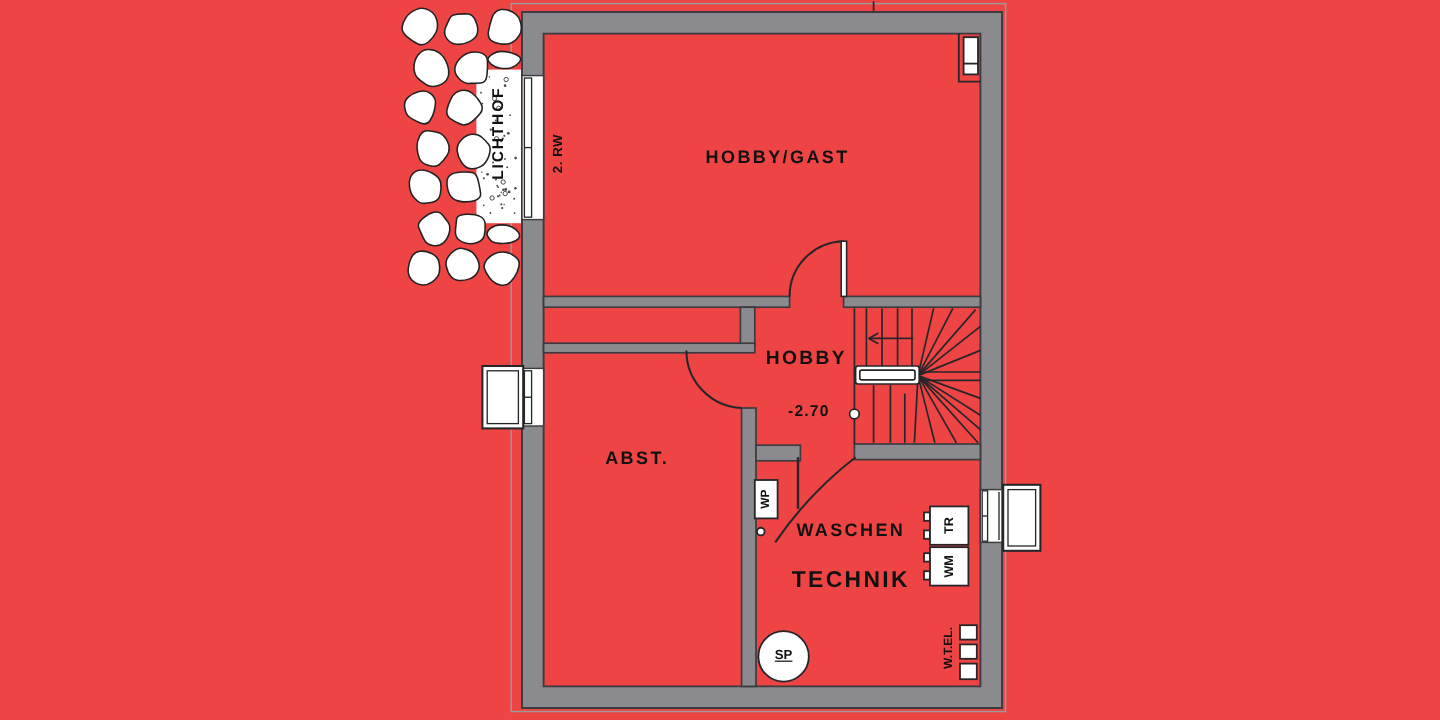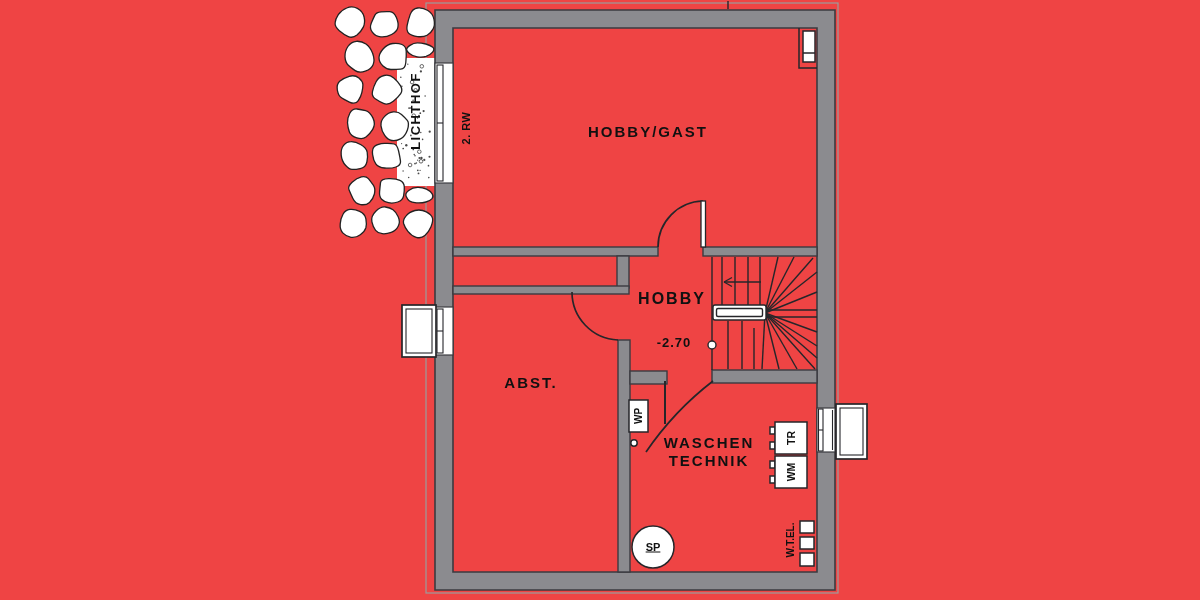--- a/index.html
+++ b/index.html
@@ -226,21 +226,21 @@
         <path d="M432.5,218.1Q433.2,221.3 431.0,226.7Q428.7,232.1 424.9,235.5Q421.1,238.8 416.2,237.3Q411.3,235.8 407.9,231.4Q404.6,227.0 403.6,223.5Q402.7,220.0 405.9,216.1Q409.0,212.1 414.9,210.5Q420.8,209.0 426.3,211.9Q431.7,214.9 432.5,218.1Z" fill="#ffffff" stroke="#222222" stroke-width="1.3"></path>
       </g>
 
 </svg>
 
 <div class="lbl" style="left:648px;top:131px;font-size:15px;letter-spacing:2px;">HOBBY/GAST</div>
 <div class="lbl" style="left:672px;top:299px;font-size:16px;letter-spacing:2px;">HOBBY</div>
 <div class="lbl" style="left:674px;top:317px;font-size:13px;letter-spacing:1px;margin-top:25px;">-2.70</div>
 <div class="lbl" style="left:531px;top:382px;font-size:15px;letter-spacing:2px;">ABST.</div>
 <div class="lbl" style="left:709px;top:442px;font-size:15px;letter-spacing:2px;">WASCHEN</div>
-<div class="lbl" style="left:709px;top:460px;font-size:15px;letter-spacing:2px;">TECHNIK</div>
+<div class="lbl" style="left:709px;top:484px;font-size:19px;letter-spacing:2px;">TECHNIK</div>
 <div class="lbl v" style="left:415px;top:111px;font-size:13px;letter-spacing:1.5px;">LICHTHOF</div>
 <div class="lbl v" style="left:466px;top:128px;font-size:11px;letter-spacing:0.5px;">2. RW</div>
 <div class="lbl v" style="left:639px;top:416px;font-size:10px;">WP</div>
 <div class="lbl v" style="left:791px;top:438px;font-size:10.5px;">TR</div>
 <div class="lbl v" style="left:791px;top:472px;font-size:10.5px;">WM</div>
 <div class="lbl" style="left:653px;top:547px;font-size:11px;text-decoration:underline;">SP</div>
 <div class="lbl v" style="left:791px;top:540px;font-size:10px;">W.T.EL.</div>
 
 </div>
 

